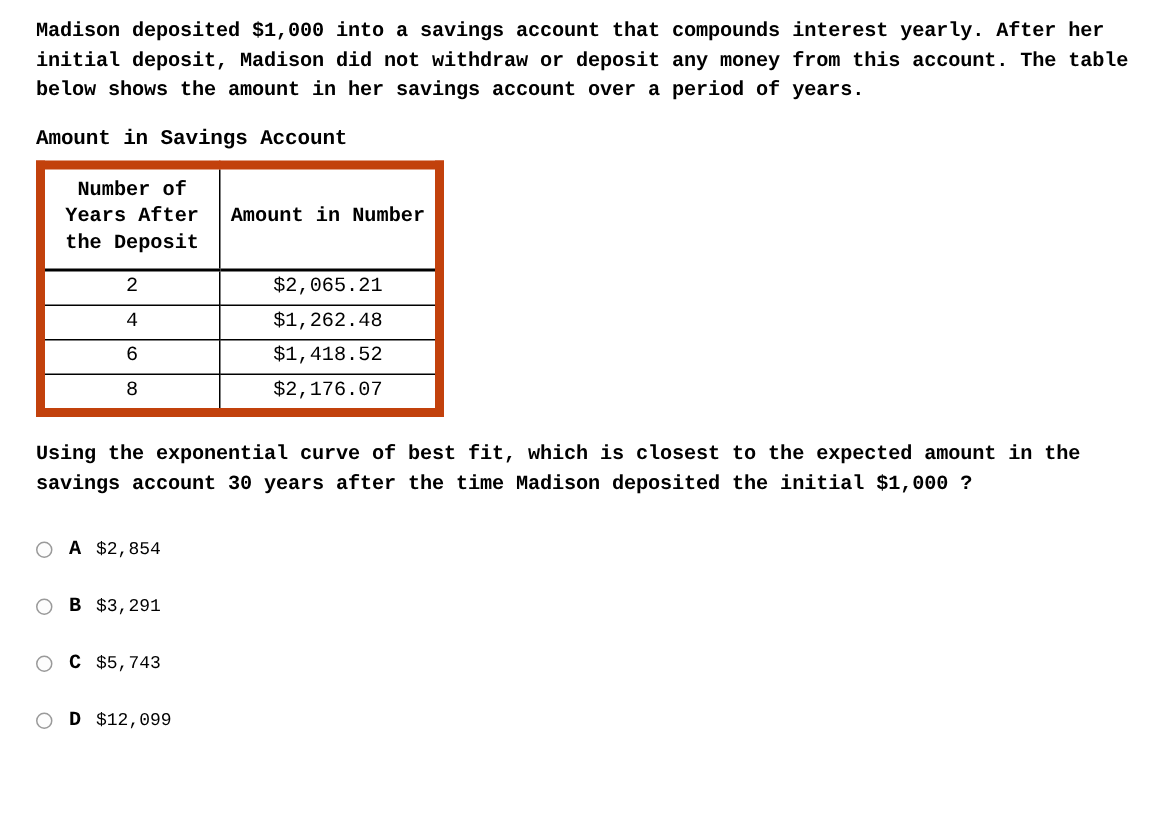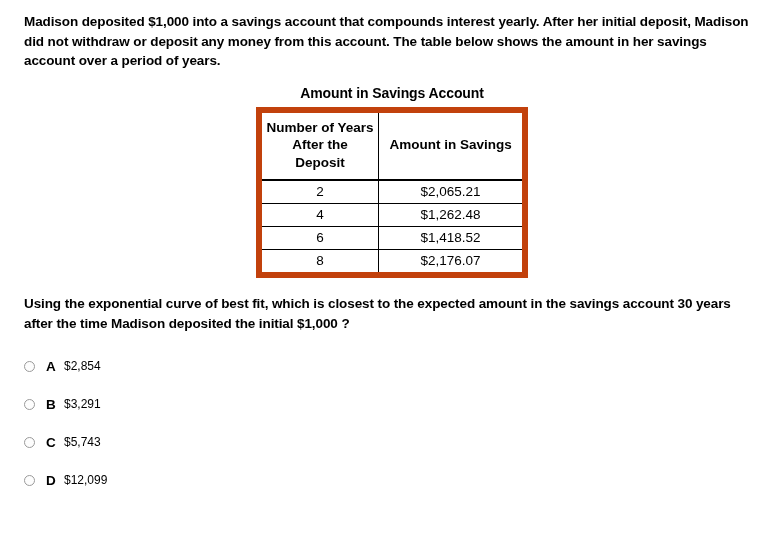--- a/index.html
+++ b/index.html
@@ -13,34 +13,34 @@
     font-family: "Liberation Sans", sans-serif;
     color: #000000;
     overflow: hidden;
   }
   .page {
     position: relative;
     width: 784px;
     height: 412px;
     box-sizing: border-box;
     padding: 10px 24px 0 24px;
+    font-family: Liberation Mono, monospace;
   }
   .stem {
     font-size: 13.5px;
     font-weight: bold;
     line-height: 1.45;
     letter-spacing: -0.1px;
     margin: 2px 0 0 0;
     max-width: 740px;
   }
   .table-wrap {
     margin-top: 14px;
     display: flex;
     flex-direction: column;
-    align-items: center;
   }
   .table-caption {
     font-size: 14px;
     font-weight: bold;
     margin-bottom: 6px;
     letter-spacing: -0.1px;
   }
   table.data {
     border-collapse: collapse;
     border: 6px solid #c2410c;
@@ -114,21 +114,21 @@
   <div class="table-wrap">
     <div class="table-caption">Amount in Savings Account</div>
     <table class="data">
       <colgroup>
           <col class="c1">
           <col class="c2">
         </colgroup>
       <thead>
         <tr>
           <th>Number of Years After the Deposit</th>
-          <th>Amount in Savings</th>
+          <th>Amount in Number</th>
         </tr>
       </thead>
       <tbody>
         <tr>
           <td>2</td>
           <td>$2,065.21</td>
         </tr>
         <tr>
           <td>4</td>
           <td>$1,262.48</td>

